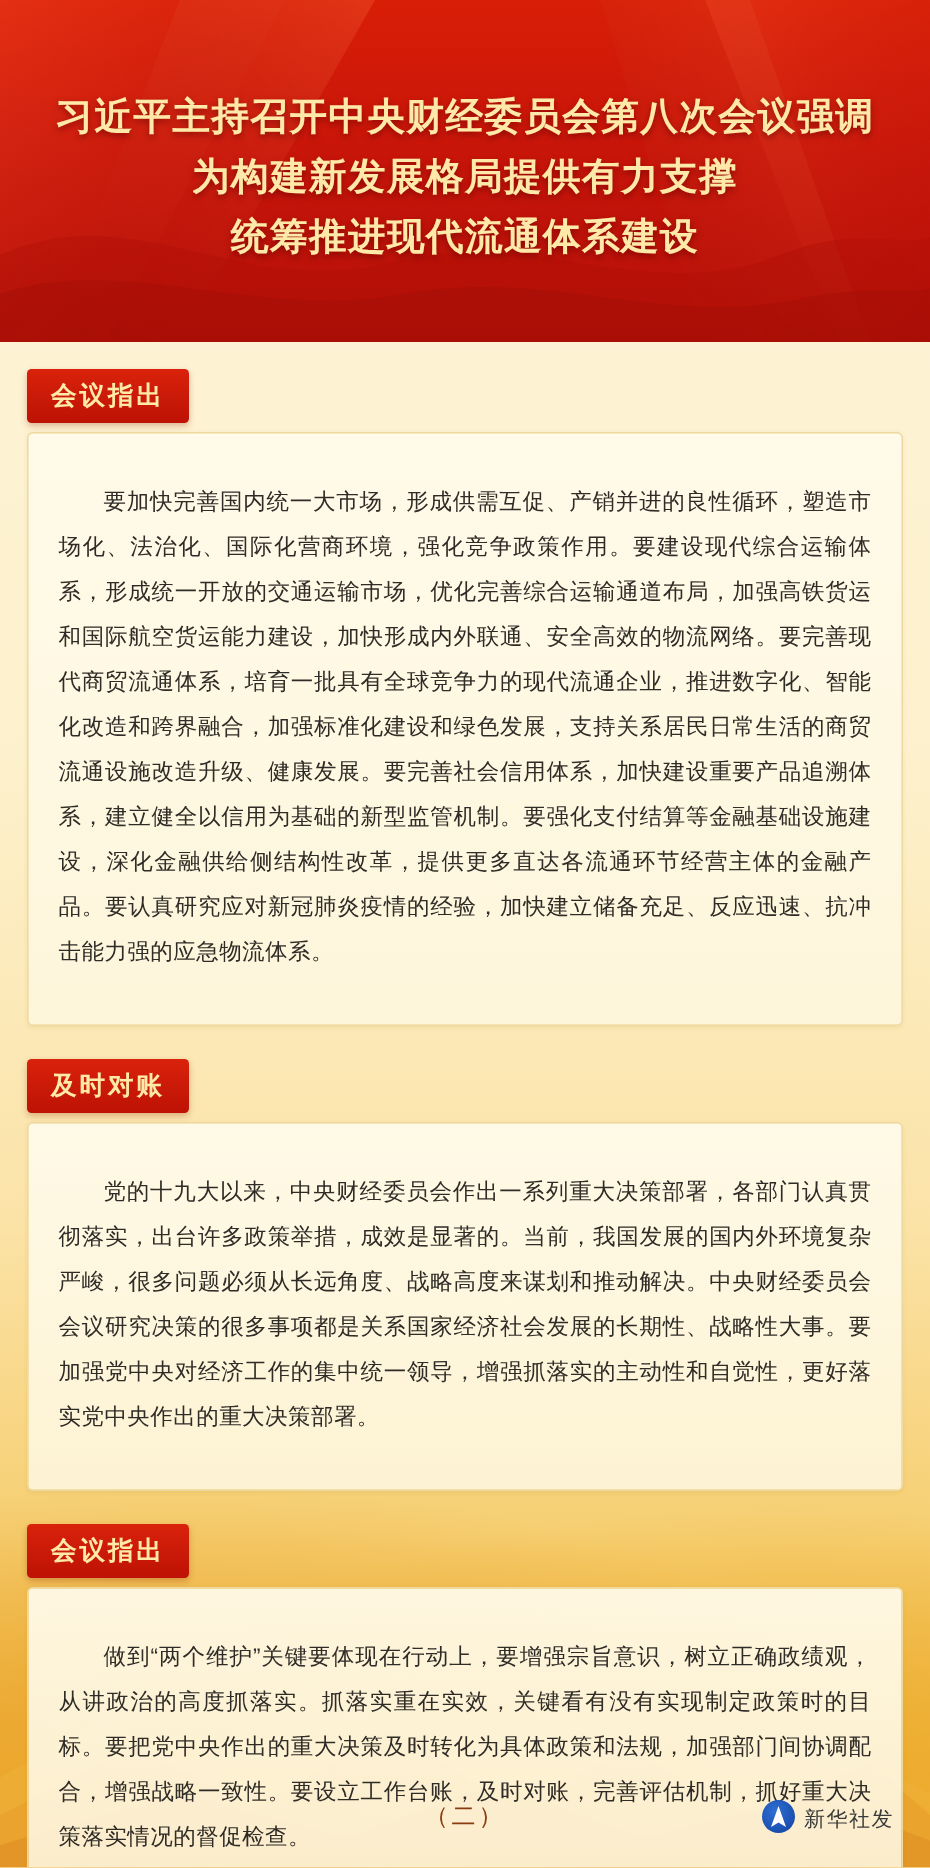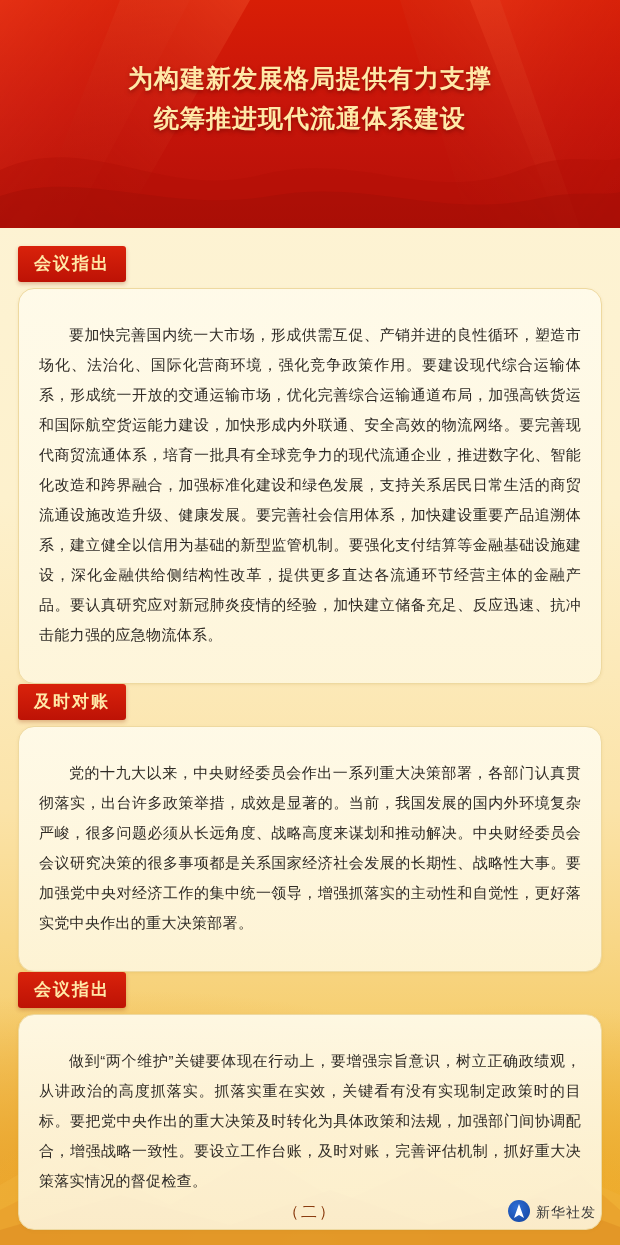--- a/index.html
+++ b/index.html
@@ -64,41 +64,42 @@
     text-shadow: 0 2px 4px rgba(90,0,0,.55);
     white-space: nowrap;
   }
   
   .content {
     position: relative;
     z-index: 4;
     padding: 18px 18px 0 18px;
   }
   .section {
+    margin-bottom: 22px;
   }
   .tag-wrap {
     position: relative;
     height: 34px;
   }
   .tag {
     display: inline-block;
     background: linear-gradient(180deg, #d9220b 0%, #bd1205 100%);
     color: #ffe9a8;
     font-size: 17px;
     font-weight: bold;
     letter-spacing: 2px;
     padding: 6px 16px 7px 16px;
     border-radius: 3px;
     box-shadow: 0 2px 4px rgba(150,40,0,.3);
   }
   .body-box {
     margin-top: 8px;
     background: linear-gradient(180deg, rgba(255,251,235,.92) 0%, rgba(254,247,223,.88) 100%);
     border: 1px solid #eed9a0;
-    border-radius: 16px;
+    border-radius: 4px;
     padding: 16px 20px 18px 20px;
     box-shadow: 0 1px 3px rgba(180,130,40,.13);
   }
   .body-text {
     color: #2f2b26;
     font-size: 15px;
     line-height: 30px;
     text-align: justify;
     text-indent: 2em;
     letter-spacing: .3px;
@@ -174,20 +175,21 @@
       </defs>
       <path d="M0,0 L190,0 L70,228 L0,228 Z" fill="url(#rg1)"></path>
       <path d="M120,0 L250,0 L120,228 L30,228 Z" fill="url(#rg2)"></path>
       <path d="M620,0 L470,0 L560,228 L620,228 Z" fill="url(#rg1)"></path>
       <path d="M500,0 L400,0 L470,228 L580,228 Z" fill="url(#rg2)"></path>
       <path d="M0,170 C90,130 160,200 260,175 C360,150 430,205 520,170 C570,150 600,165 620,158 L620,228 L0,228 Z" fill="#a80d05" opacity=".45"></path>
       <path d="M0,196 C80,168 170,214 270,196 C370,178 440,220 540,198 C580,190 605,196 620,192 L620,228 L0,228 Z" fill="#930b04" opacity=".5"></path>
     </svg>
 
     <div class="title-block">
+      <div class="title-line">习近平主持召开中央财经委员会第八次会议强调</div>
       <div class="title-line">为构建新发展格局提供有力支撑</div>
       <div class="title-line">统筹推进现代流通体系建设</div>
     </div>
   </div>
 
   <svg class="mountains" viewBox="0 0 620 220" preserveAspectRatio="none">
     <path d="M0,160 L70,120 L130,155 L210,95 L300,150 L370,110 L450,160 L520,125 L620,170 L620,220 L0,220 Z" fill="#efb03a" opacity=".55"></path>
     <path d="M0,185 L90,140 L170,180 L260,128 L340,178 L420,142 L500,185 L580,150 L620,185 L620,220 L0,220 Z" fill="#e79d2c" opacity=".6"></path>
     <path d="M0,205 L120,170 L230,200 L330,165 L430,200 L540,172 L620,202 L620,220 L0,220 Z" fill="#dd8d23" opacity=".55"></path>
   </svg>

